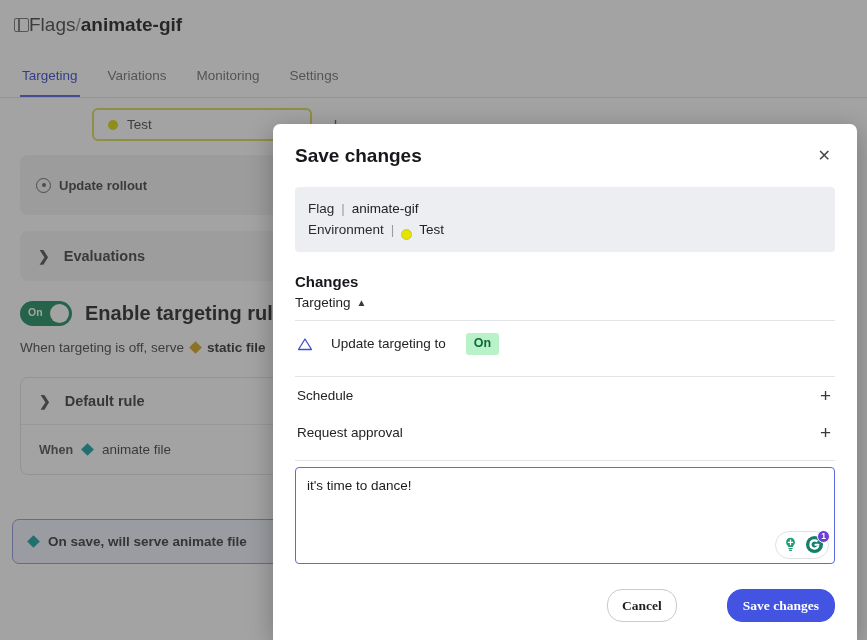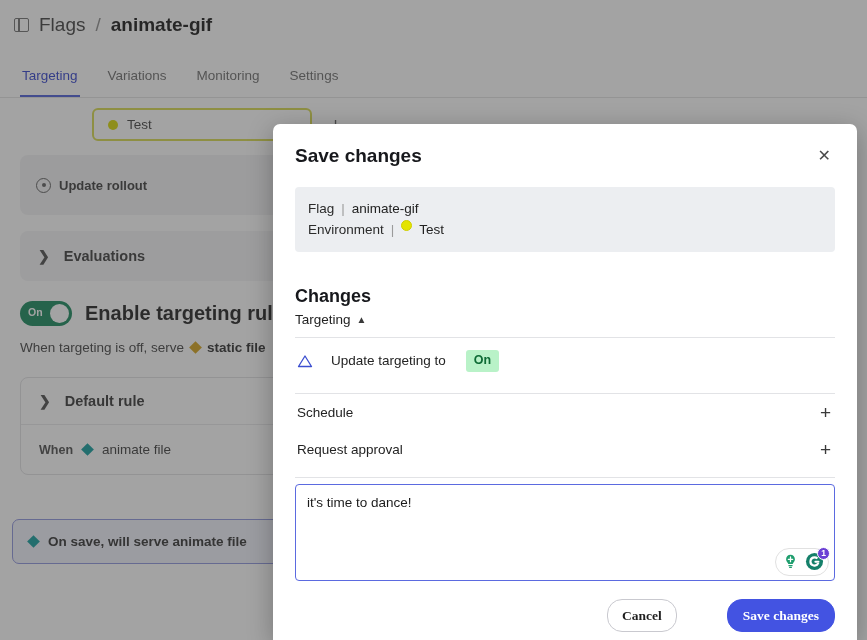--- a/index.html
+++ b/index.html
@@ -16,21 +16,21 @@
   .page {
     position: absolute; inset: 0;
     background: #ffffff;
     color: #282828;
   }
 
   .page-header {
     padding: 14px 20px 0 14px;
   }
   .breadcrumb {
-    display: flex; align-items: center; gap: 10px;
+    display: flex; align-items: center; 
     font-size: 19px;
   }
   .panel-icon {
     width: 15px; height: 14px;
     border: 1.6px solid #6e6e6e;
     border-radius: 2px;
     position: relative;
     flex: 0 0 auto;
   }
   .panel-icon::after {
@@ -191,26 +191,26 @@
     font-family: "Liberation Sans", sans-serif;
   }
 
   .modal-body { padding: 0 22px; flex: 1; }
 
   .info-box {
     background: #eceef1; border-radius: 4px;
     padding: 12px 13px; margin-top: 20px;
     font-size: 13.5px; color: #222; line-height: 1.52;
   }
-  .info-line { display: flex; align-items: flex-start; gap: 7px; }
+  .info-line { display: flex; align-items: flex-end; gap: 7px; }
   .info-key { color: #2b2b2b; }
   .pipe { color: #9b9b9b; }
 
   .changes-title {
-    margin-top: 34px; font-size: 18px; font-weight: 700; color: #17181c;
+    margin-top: 21px; font-size: 15px; font-weight: 700; color: #17181c;
   }
   .targeting-toggle {
     margin-top: 5px; font-size: 13.5px; color: #232323;
     display: inline-flex; align-items: center; gap: 6px; cursor: pointer;
   }
   .caret-up { font-size: 10px; color: #3a3a3a; line-height: 1; }
 
   .hr { border-top: 1px solid #e2e3e6; margin-top: 9px; }
 
   .change-row {

